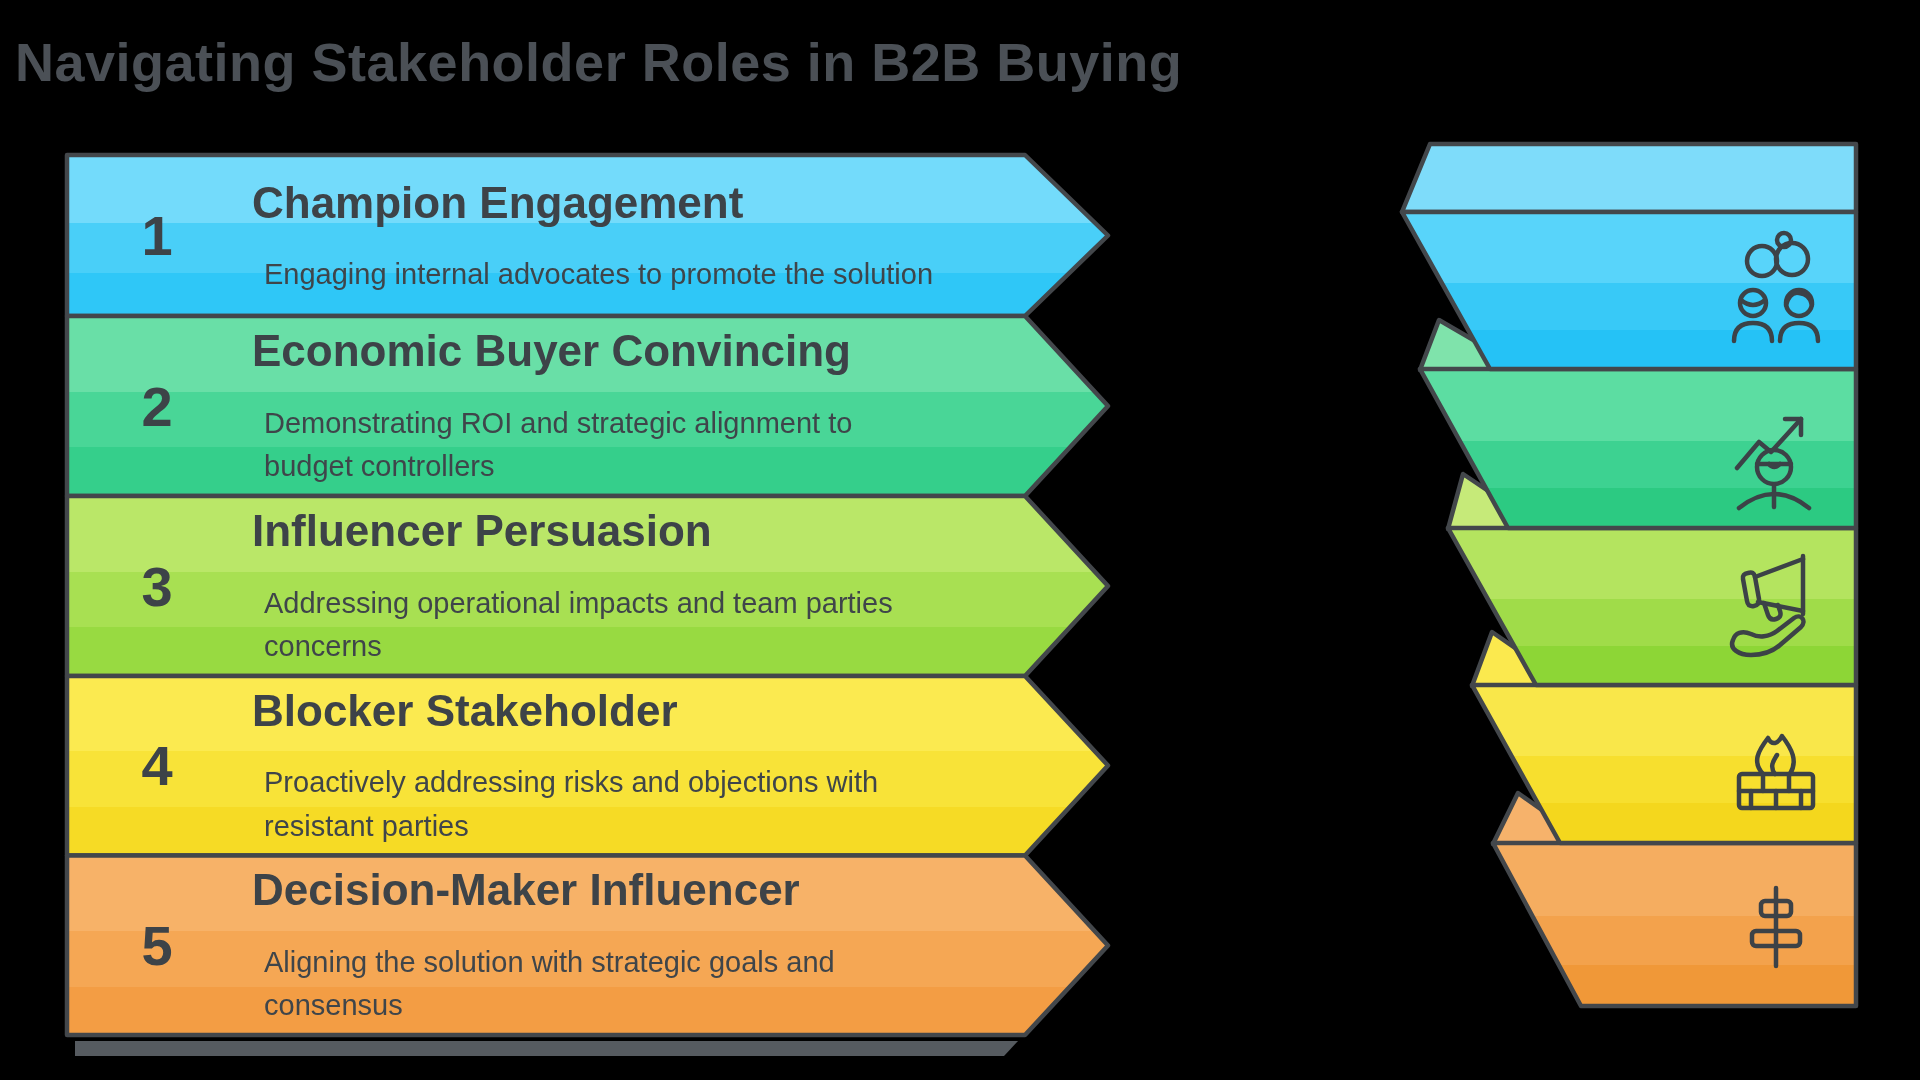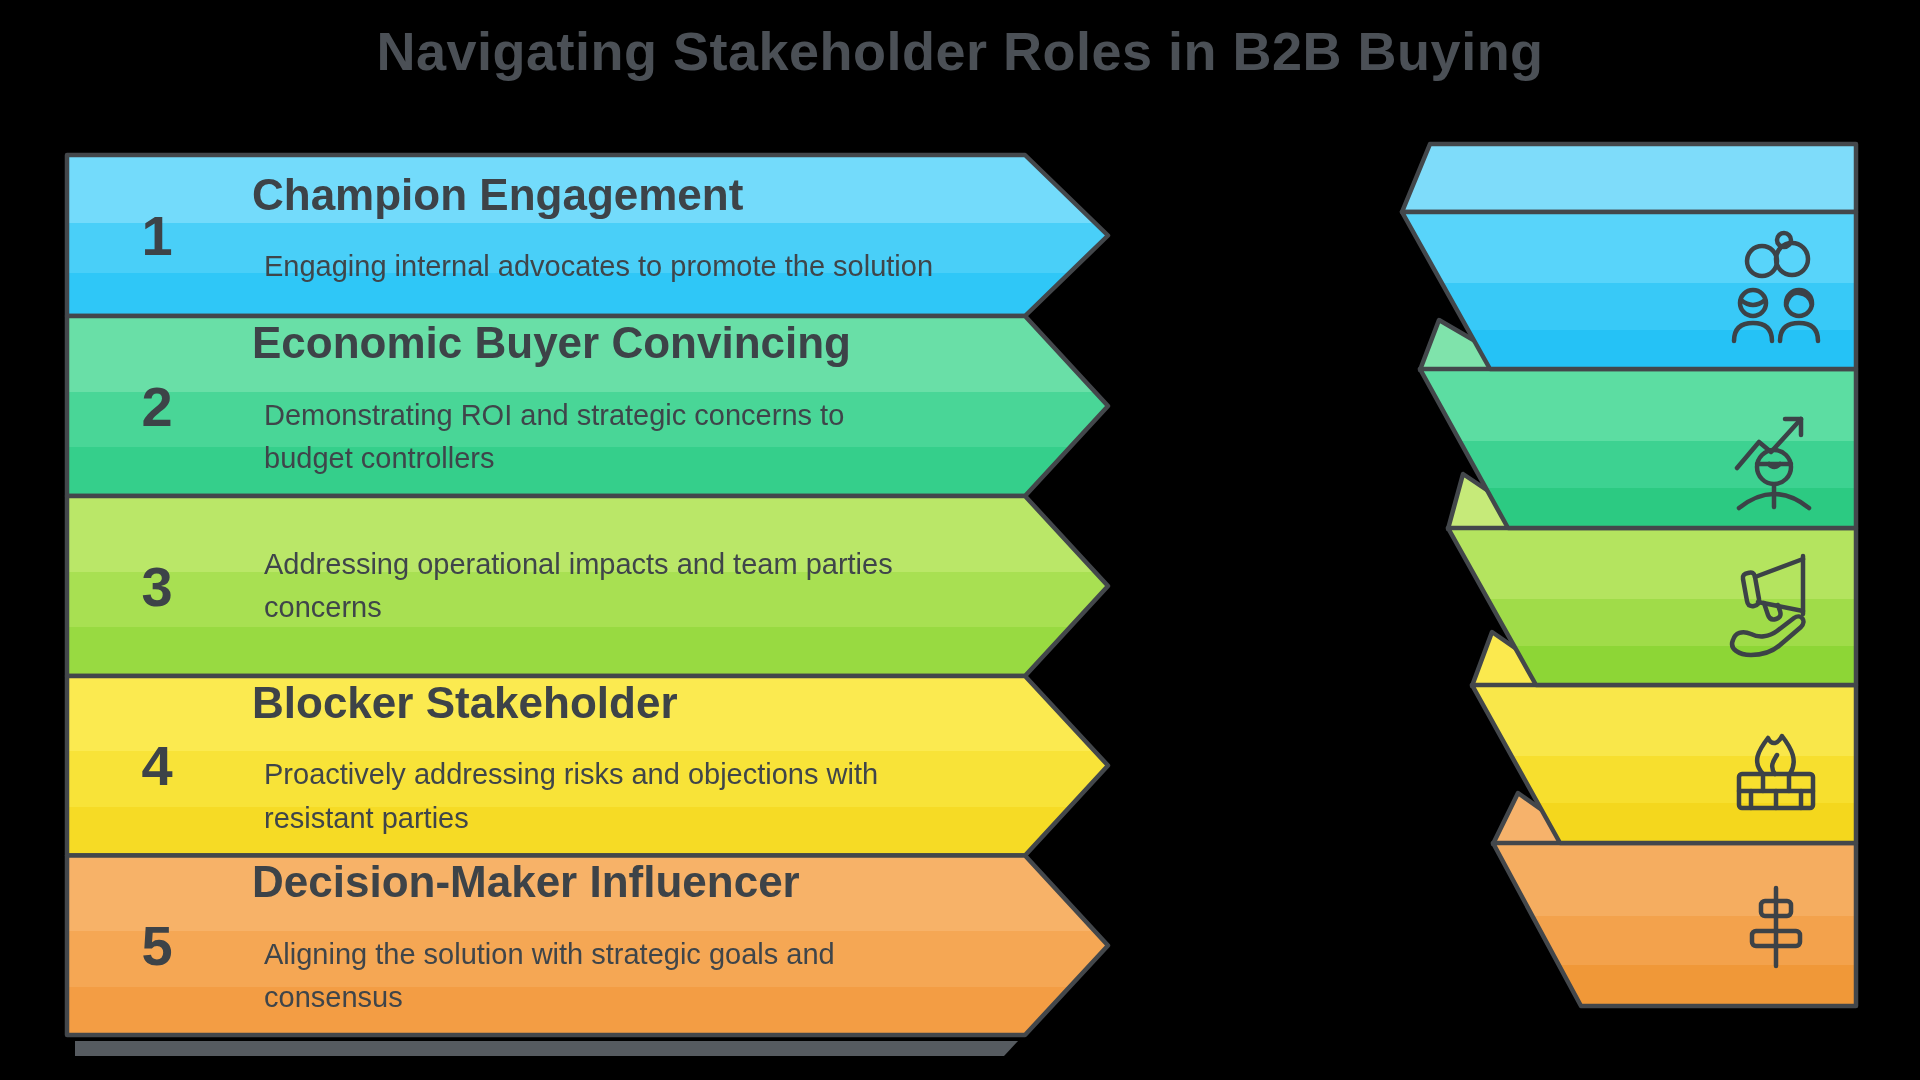--- a/index.html
+++ b/index.html
@@ -1,33 +1,33 @@
 <!DOCTYPE html>
 <html><head>
 <meta charset="utf-8">
 <style>
   html,body{margin:0;padding:0;background:#000;}
   .stage{position:relative;width:1920px;height:1080px;background:#000;overflow:hidden;
          font-family:"Liberation Sans", sans-serif;}
-  .page-title{position:absolute;left:0;right:0;top:16px;margin:4px;text-align:center;
+  .page-title{position:absolute;left:0;right:0;top:16px;margin:15px;text-align:left;
 
          font-size:54px;font-weight:bold;color:#4b5056;letter-spacing:.5px;}
   svg{position:absolute;display:block;}
   #list-svg{left:62px;top:150px;}
   #ribbon-svg{left:1395px;top:138px;}
   .band-row{position:absolute;left:67px;width:960px;}
   .row1{top:155px;height:161px;}
   .row2{top:316px;height:180px;}
   .row3{top:496px;height:180px;}
   .row4{top:676px;height:179px;}
   .row5{top:855px;height:180px;}
   .band-num{position:absolute;left:45px;top:0;width:90px;height:100%;
          display:flex;align-items:center;justify-content:center;
          font-size:56px;font-weight:bold;color:#3d4348;}
-  .band-text{position:absolute;left:185px;top:0;height:100%;width:700px;
+  .band-text{position:absolute;left:185px;top:8px;height:100%;width:700px;
          display:flex;flex-direction:column;justify-content:center;}
   .band-text h2{margin:0 0 14px 0;font-size:44px;font-weight:bold;color:#3d4348;line-height:1.1;}
   .band-text p{margin:12px;font-size:29px;line-height:1.5;color:#3f454a;}
 </style>
 </head>
 <body>
 
 <div class="stage">
 
   <h1 class="page-title">Navigating Stakeholder Roles in B2B Buying</h1>
@@ -89,26 +89,27 @@
     <div class="band-num">1</div>
     <div class="band-text">
       <h2>Champion Engagement</h2>
       <p>Engaging internal advocates to promote the solution</p>
     </div>
   </div>
   <div class="band-row row2">
     <div class="band-num">2</div>
     <div class="band-text">
       <h2>Economic Buyer Convincing</h2>
-      <p>Demonstrating ROI and strategic concerns to budget controllers</p>
+      <p>Demonstrating ROI and strategic alignment to budget controllers</p>
     </div>
   </div>
   <div class="band-row row3">
     <div class="band-num">3</div>
     <div class="band-text">
+      <h2>Influencer Persuasion</h2>
       <p>Addressing operational impacts and team parties concerns</p>
     </div>
   </div>
   <div class="band-row row4">
     <div class="band-num">4</div>
     <div class="band-text">
       <h2>Blocker Stakeholder</h2>
       <p>Proactively addressing risks and objections with resistant parties</p>
     </div>
   </div>

